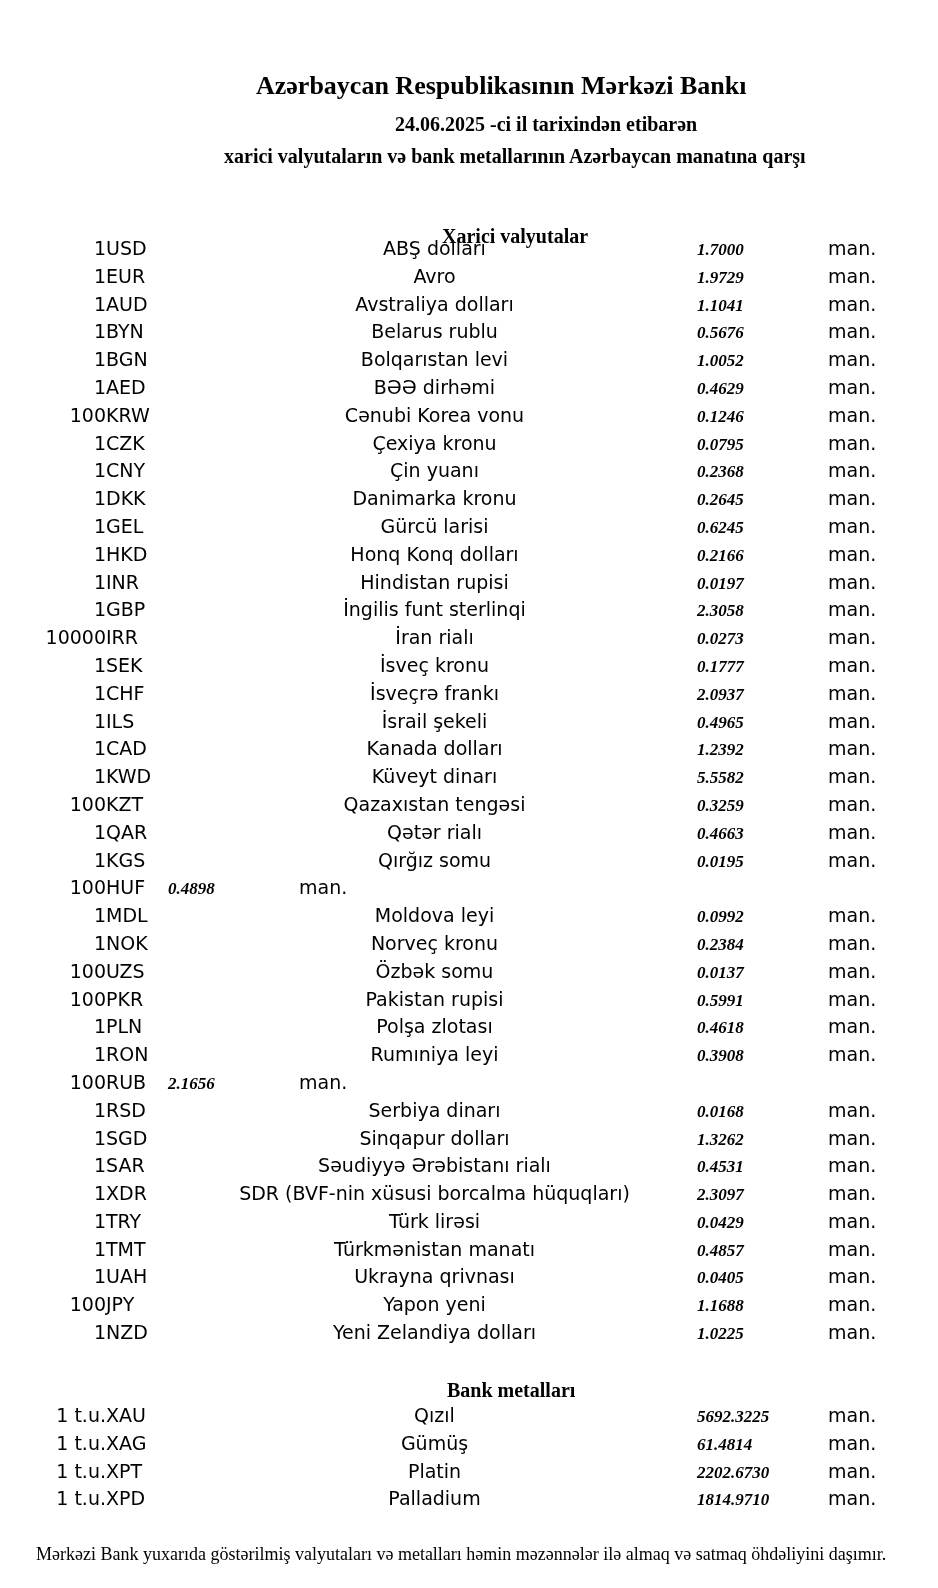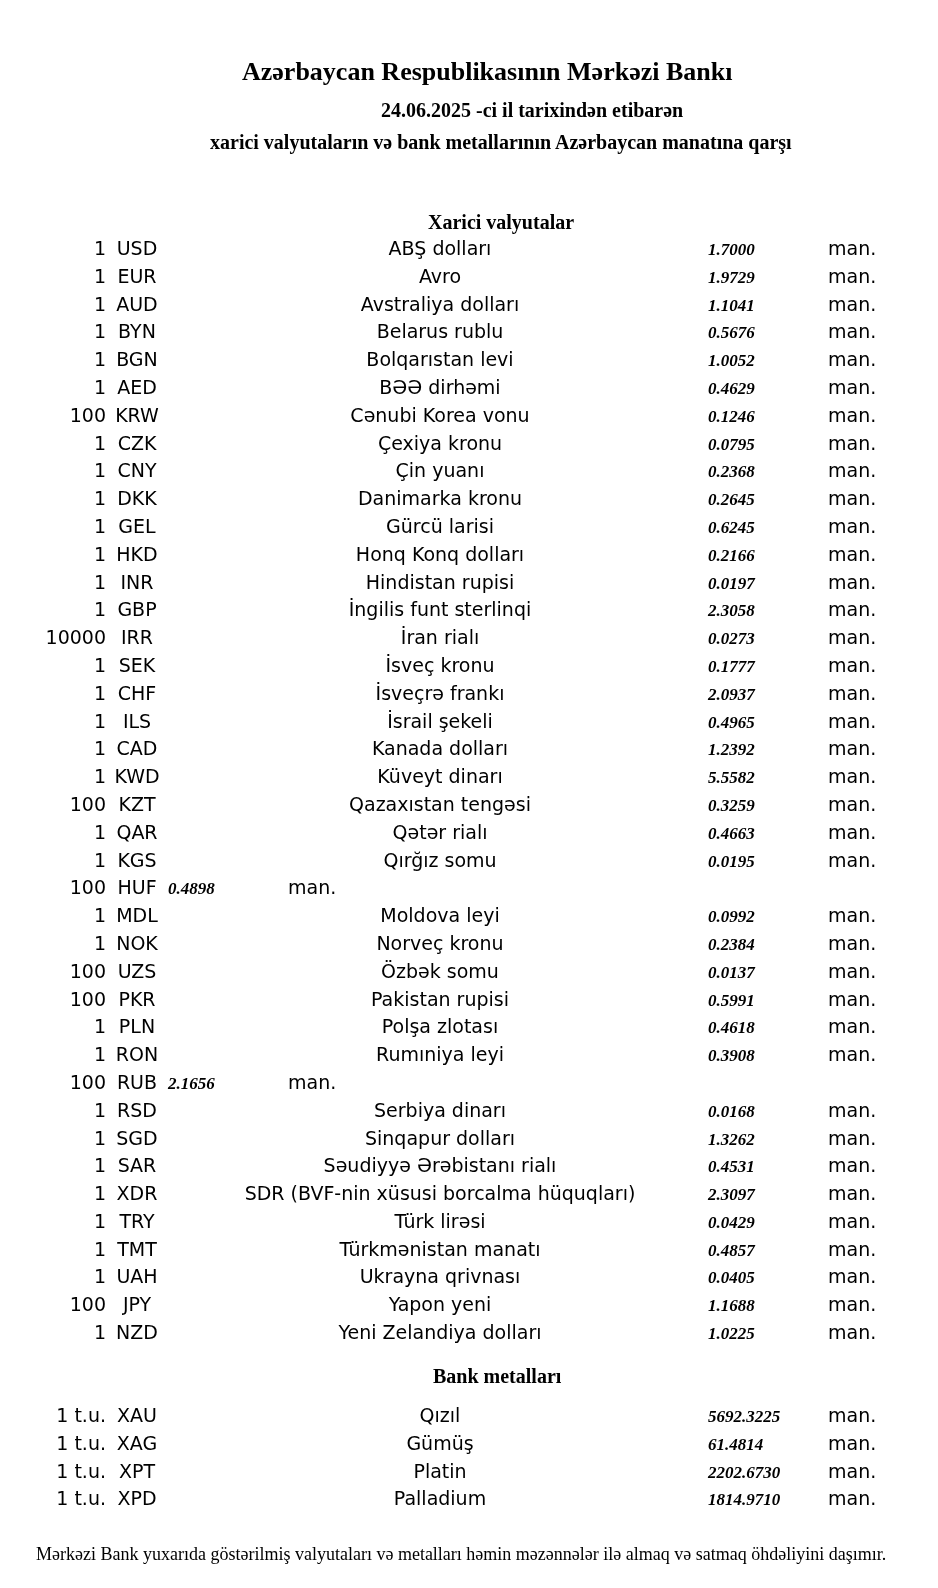--- a/index.html
+++ b/index.html
@@ -9,39 +9,39 @@
     background: #ffffff;
     color: #000000;
     position: relative;
     overflow: hidden;
     font-family: "DejaVu Sans", sans-serif;
   }
   .abs { position: absolute; white-space: nowrap; }
   .serif-bold {
     font-family: "Liberation Serif", serif;
     font-weight: bold;
-    margin: 2px;
+    margin: 16px;
   }
   .page-title   { left: 240px; top: 55px;  font-size: 26px; line-height: 1.15; }
   .date-line    { left: 379px; top: 96px;  font-size: 20px; line-height: 1.2; }
   .subtitle     { left: 208px; top: 128px; font-size: 20px; line-height: 1.2; }
   .sec-heading-currencies { left: 426px; top: 208px;  font-size: 20px; line-height: 1.2; }
   .sec-heading-metals     { left: 431px; top: 1362px; font-size: 20px; line-height: 1.2; }
 
   .rows-block { left: 0; top: 235px; width: 938px; }
   .rows-block.metals { top: 1402px; }
 
   .row { display: flex; align-items: baseline; height: 27.8px; line-height: 27.8px; }
   .c-qty  { width: 106px; text-align: right;  font-size: 19px; }
-  .c-code { width: 62px;  text-align: center; font-size: 19px; }
+  .c-code { width: 62px;  text-align: left; font-size: 19px; }
   .c-name { flex: 1; padding-left: 4px; text-align: center; font-size: 19px;
             overflow: hidden; }
   .c-rate { width: 120px; text-align: left; font-size: 17px;
             font-family: "Liberation Serif", serif; font-weight: bold; font-style: italic; }
-  .c-unit { width: 110px; text-align: left; font-size: 19px; }
+  .c-unit { width: 110px; margin-left: 11px; text-align: left; font-size: 19px; }
 
   .footer-note {
     left: 36px; top: 1544px;
     font-family: "Liberation Serif", serif;
     font-size: 18px;
     line-height: 1.2;
   }
 </style>
 </head>
 <body>

